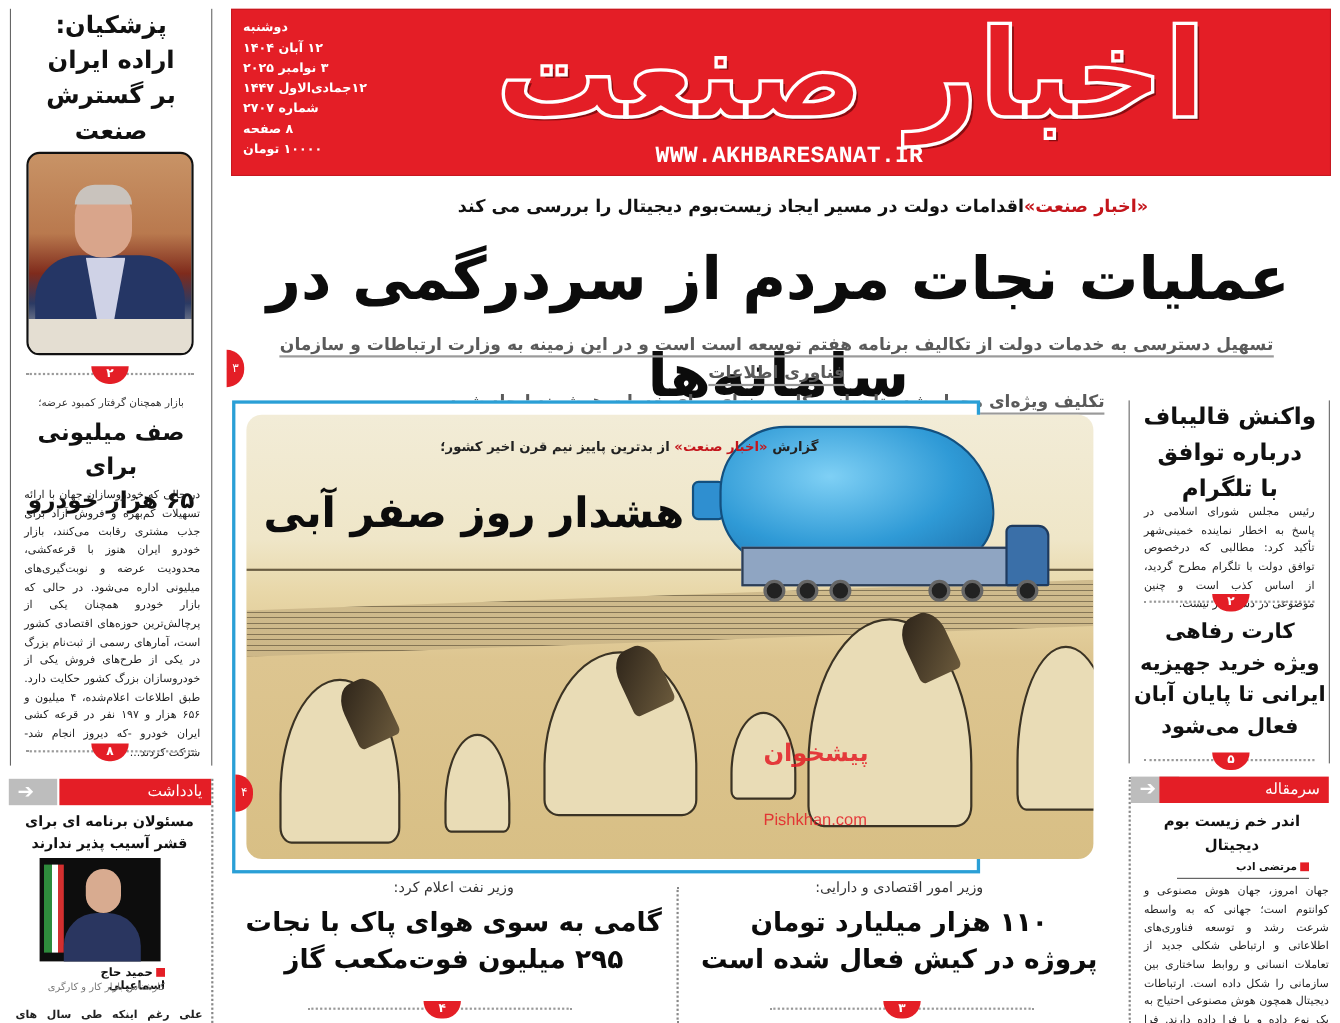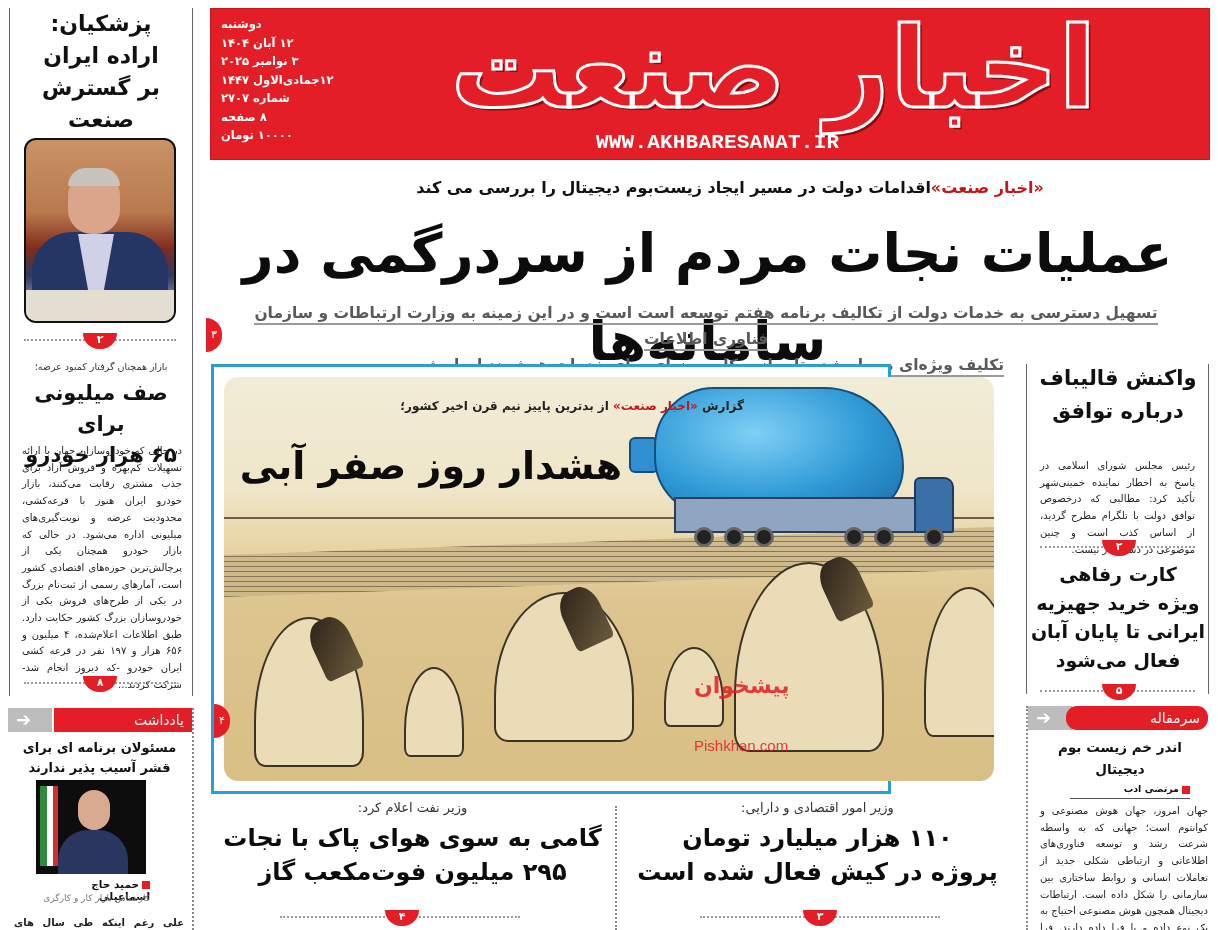--- a/index.html
+++ b/index.html
@@ -233,20 +233,21 @@
 <div class="abs pill-row" style="left:700px; top:910px; width:240px;">
   <div class="dots" style="left:0; width:240px;"></div>
   <div class="pill" style="left:103px;">۳</div>
 </div>
 
 <div class="abs colframe-right"></div>
 
 <div class="abs r-hl1">
   <div>واکنش قالیباف</div>
   <div>درباره توافق</div>
+  <div>با تلگرام</div>
 </div>
 <div class="abs body-text r-body1">رئیس مجلس شورای اسلامی در پاسخ به اخطار نماینده خمینی‌شهر تأکید کرد: مطالبی که درخصوص توافق دولت با تلگرام مطرح گردید، از اساس کذب است و چنین موضوعی در دستورکار نیست.</div>
 <div class="abs pill-row" style="left:1040px; top:540px; width:155px;">
   <div class="dots" style="left:0; width:155px;"></div>
   <div class="pill" style="left:62px;">۲</div>
 </div>
 
 <div class="abs r-hl2">
   <div>کارت رفاهی</div>
   <div>ویژه خرید جهیزیه</div>
@@ -256,21 +257,21 @@
 <div class="abs pill-row" style="left:1040px; top:684px; width:155px;">
   <div class="dots" style="left:0; width:155px;"></div>
   <div class="pill" style="left:62px;">۵</div>
 </div>
 
 <div class="abs dotted-v" style="left:1026px; top:706px; height:224px;"></div>
 <div class="abs sec-head" style="left:1028px; top:706px; width:180px;">
   <div class="arrowbox">
       <span>➔</span>
     </div>
-  <div class="redbar" style="width:142px;border-radius:11px;">سرمقاله</div>
+  <div class="redbar" style="width:154px;">سرمقاله</div>
 </div>
 <div class="abs sarmaghaleh-title">
   <div>اندر خم زیست بوم</div>
   <div>دیجیتال</div>
 </div>
 <div class="abs author" style="left:1070px; top:783px; width:120px; text-align:right; border-bottom:1px solid #555; padding-bottom:4px; font-size:9.5px;">
   <span class="sq"></span><span>مرتضی ادب</span>
 </div>
 <div class="abs body-text r-body2">جهان امروز، جهان هوش مصنوعی و کوانتوم است؛ جهانی که به واسطه شرعت رشد و توسعه فناوری‌های اطلاعاتی و ارتباطی شکلی جدید از تعاملات انسانی و روابط ساختاری بین سازمانی را شکل داده است. ارتباطات دیجیتال همچون هوش مصنوعی احتیاج به یک نوع داده و یا فرا داده دارند. فرا داده‌ای که امروزه به زیست بوم</div>
 

